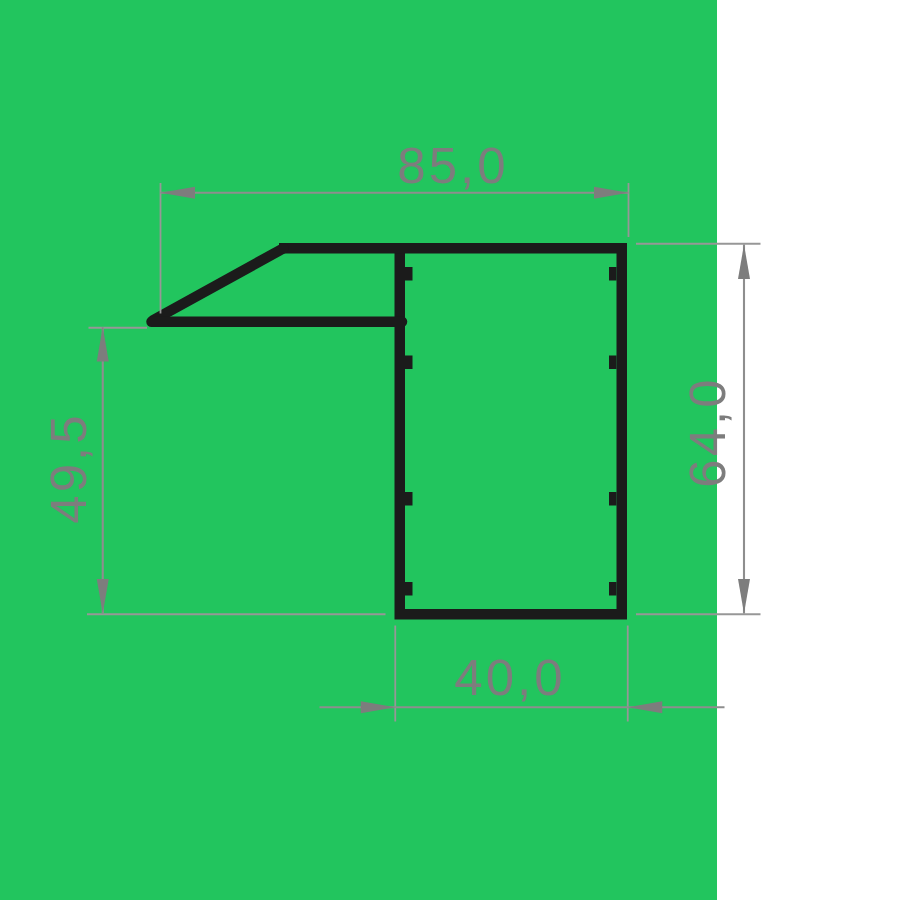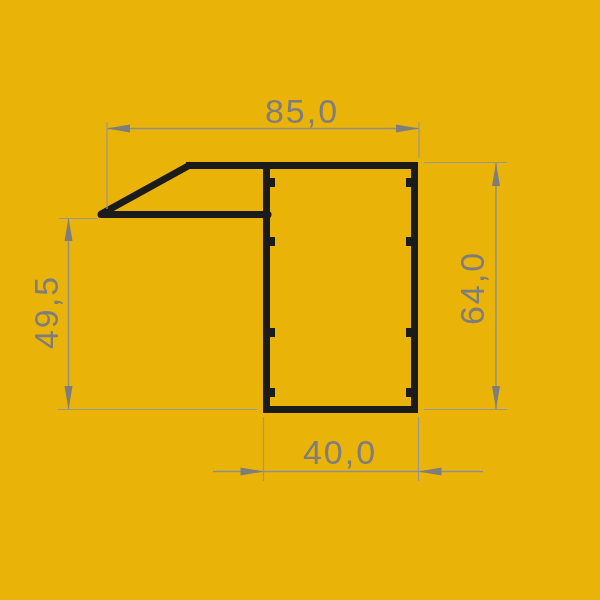--- a/index.html
+++ b/index.html
@@ -6,23 +6,23 @@
     margin: 0;
     padding: 0;
     width: 600px;
     height: 600px;
     background: #ffffff;
     overflow: hidden;
     font-family: "Liberation Sans", sans-serif;
   }
   .canvas-wrap {
     position: relative;
-    width: 600px;
+    width: 478px;
     height: 600px;
-    background: #eab308;
+    background: #22c55e;
   }
   svg { display: block; }
   .profile-stroke {
     fill: none;
     stroke: #1b1b1b;
     stroke-width: 7;
   }
   .profile-fill { fill: #1b1b1b; stroke: none; }
   .dim-line {
     stroke: #8e8e8e;

